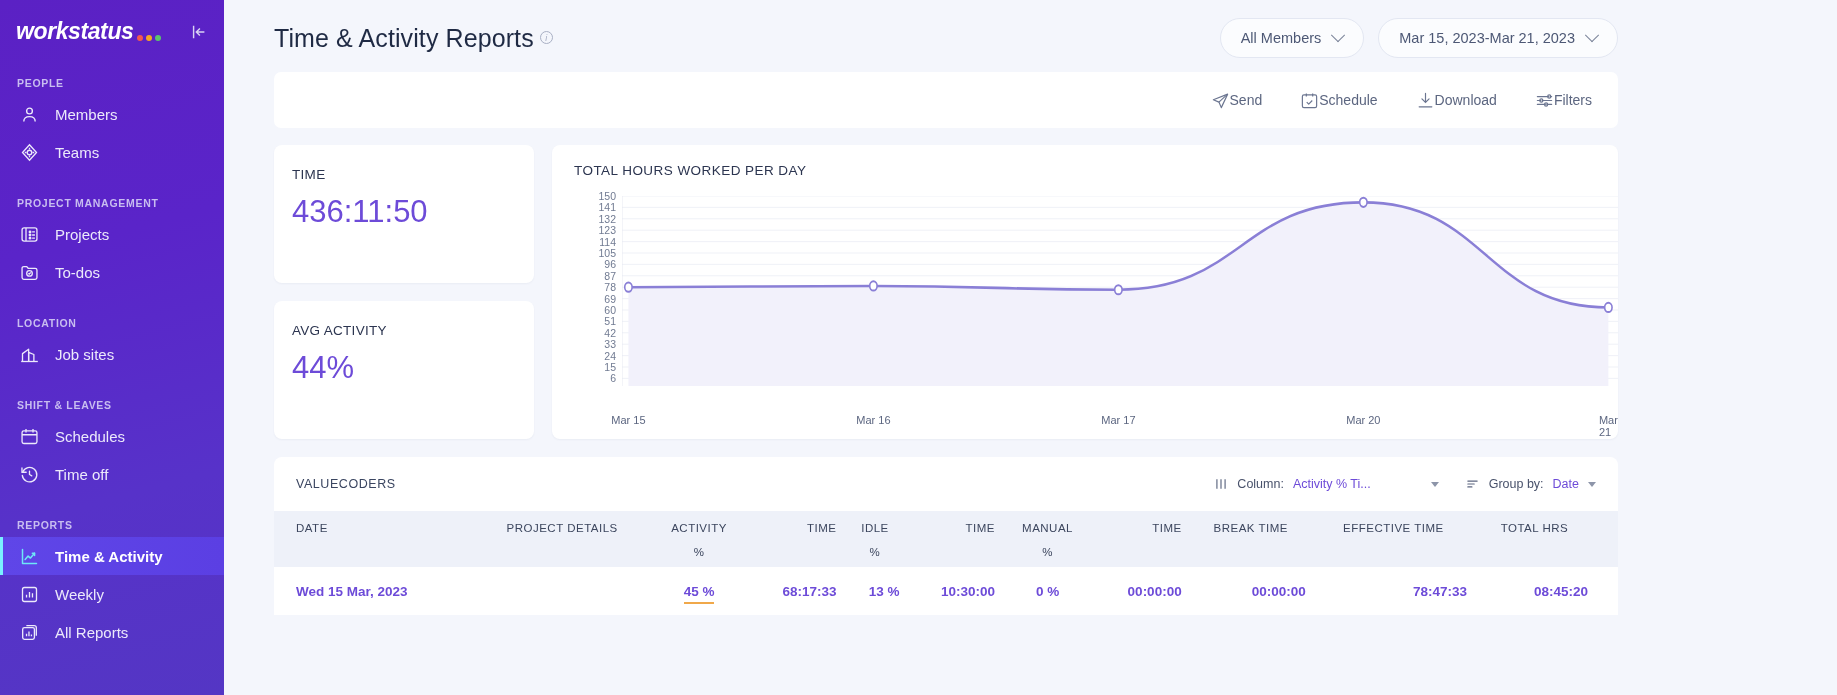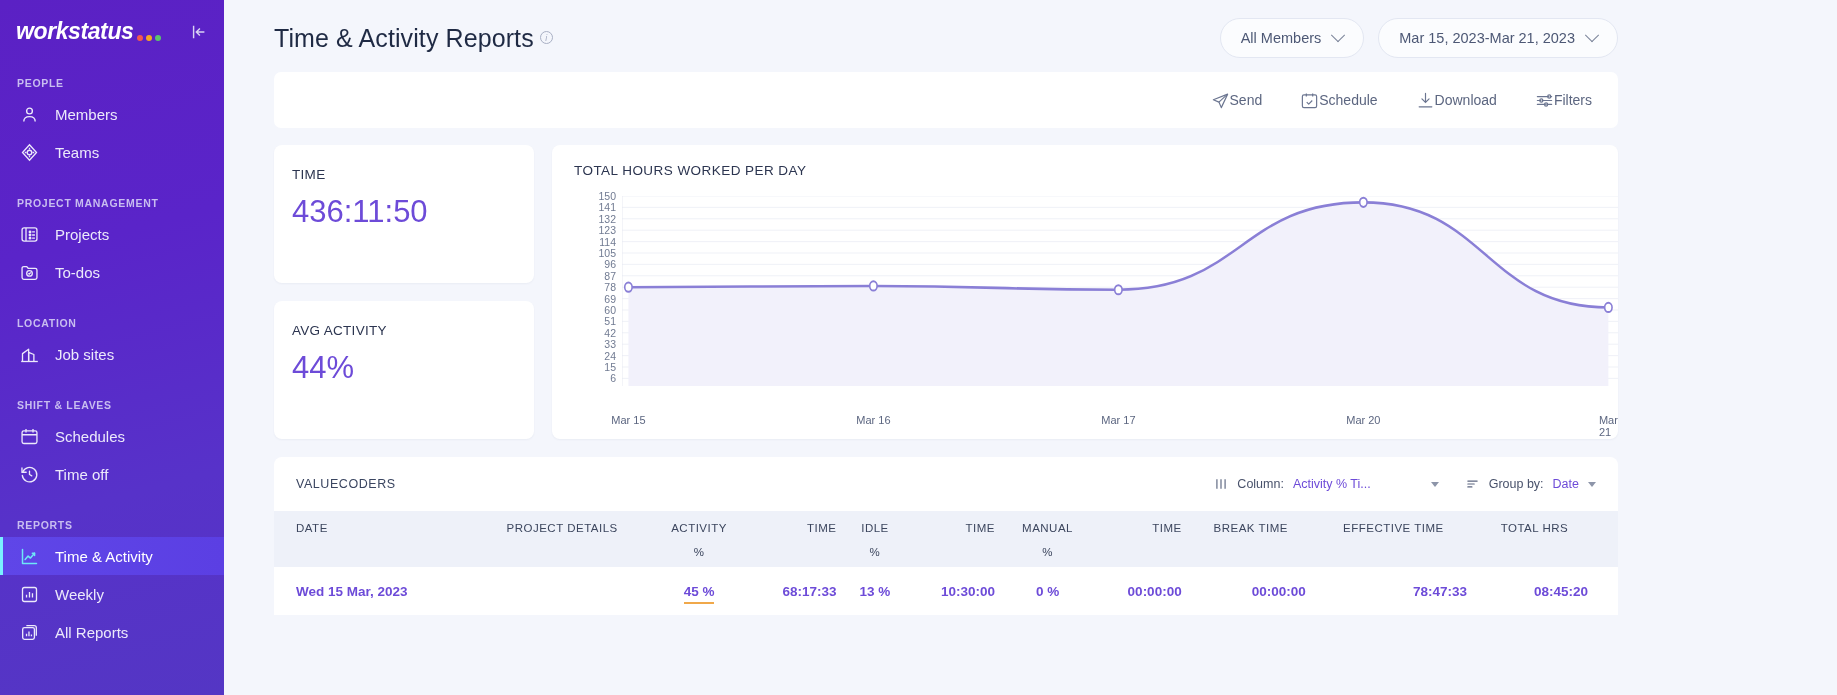--- a/index.html
+++ b/index.html
@@ -29,21 +29,21 @@
   }
   .sb-section.first { margin-top: 32px; }
   .sb-item {
     display: flex; align-items: center; gap: 15px;
     height: 38px; padding-left: 18px; color: #ece9fb;
     font-size: 15px; cursor: pointer; position: relative;
   }
   .sb-item .ic { width: 22px; height: 22px; display: flex; align-items: center; justify-content: center; flex: 0 0 22px; }
   .sb-item.active {
     background: linear-gradient(90deg, #5f46e8 0%, #5b3fe3 100%);
-    font-weight: 400; color: #fff;
+    font-weight: 700; color: #fff;
   }
   .sb-item.active::before { content: ""; position: absolute; left: 0; top: 0; bottom: 0; width: 3px; background: #7af0ff; }
   .sb-item.active .ic { color: #6ee7f7; }
 
   
   .main { flex: 1 1 auto; height: 695px; overflow: hidden; position: relative; background: #f4f6fc; }
 
   .page-head { display: flex; align-items: center; padding: 18px 22px 14px 50px; }
   .page-title { font-size: 25px; color: #1f2a44; font-weight: 400; letter-spacing: .1px; }
   .info-i {
@@ -411,21 +411,21 @@
                 <span class="grp">TOTAL HRS</span>
               </th>
             </tr>
           </thead>
         <tbody id="tbody">
             <tr>
               <td style="text-align: left; padding-left: 22px; padding-right: 14px;">Wed 15 Mar, 2023</td>
               <td style="text-align: left; padding-left: 0px; padding-right: 14px;"></td>
               <td style="text-align: center; padding-left: 0px; padding-right: 14px;"><span class="u-mark">45 %</span></td>
               <td style="text-align: right; padding-left: 0px; padding-right: 14px;">68:17:33</td>
-              <td style="text-align: center; padding-left: 0px; padding-right: 14px;">13 %</td>
+              <td style="text-align: right; padding-left: 0px; padding-right: 14px;">13 %</td>
               <td style="text-align: right; padding-left: 0px; padding-right: 14px;">10:30:00</td>
               <td style="text-align: center; padding-left: 0px; padding-right: 14px;">0 %</td>
               <td style="text-align: right; padding-left: 0px; padding-right: 14px;">00:00:00</td>
               <td style="text-align: right; padding-left: 0px; padding-right: 14px;">00:00:00</td>
               <td style="text-align: right; padding-left: 0px; padding-right: 14px;">78:47:33</td>
               <td style="text-align: right; padding-left: 0px; padding-right: 30px;">08:45:20</td>
             </tr>
           </tbody>
       </table>
     </div>

